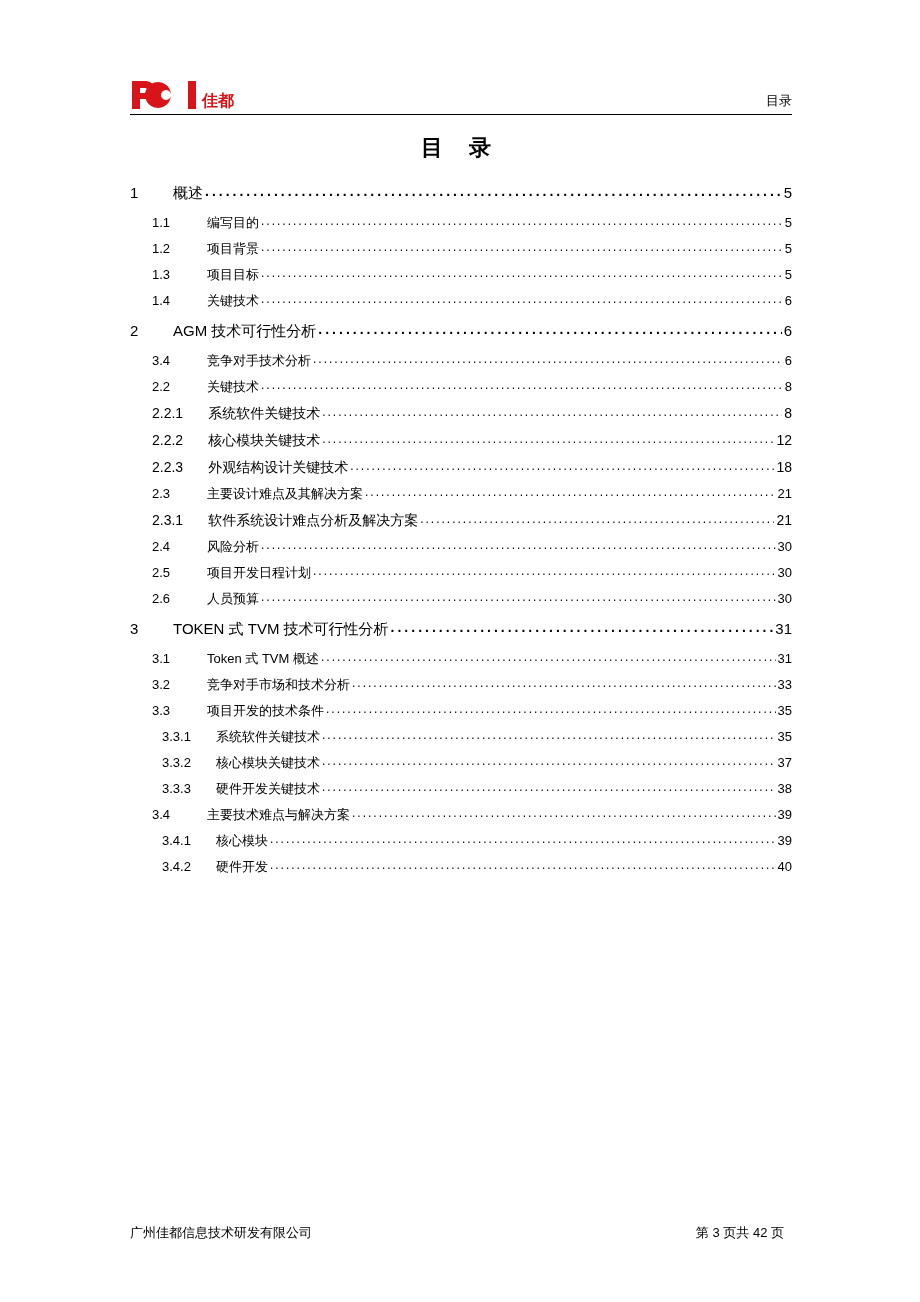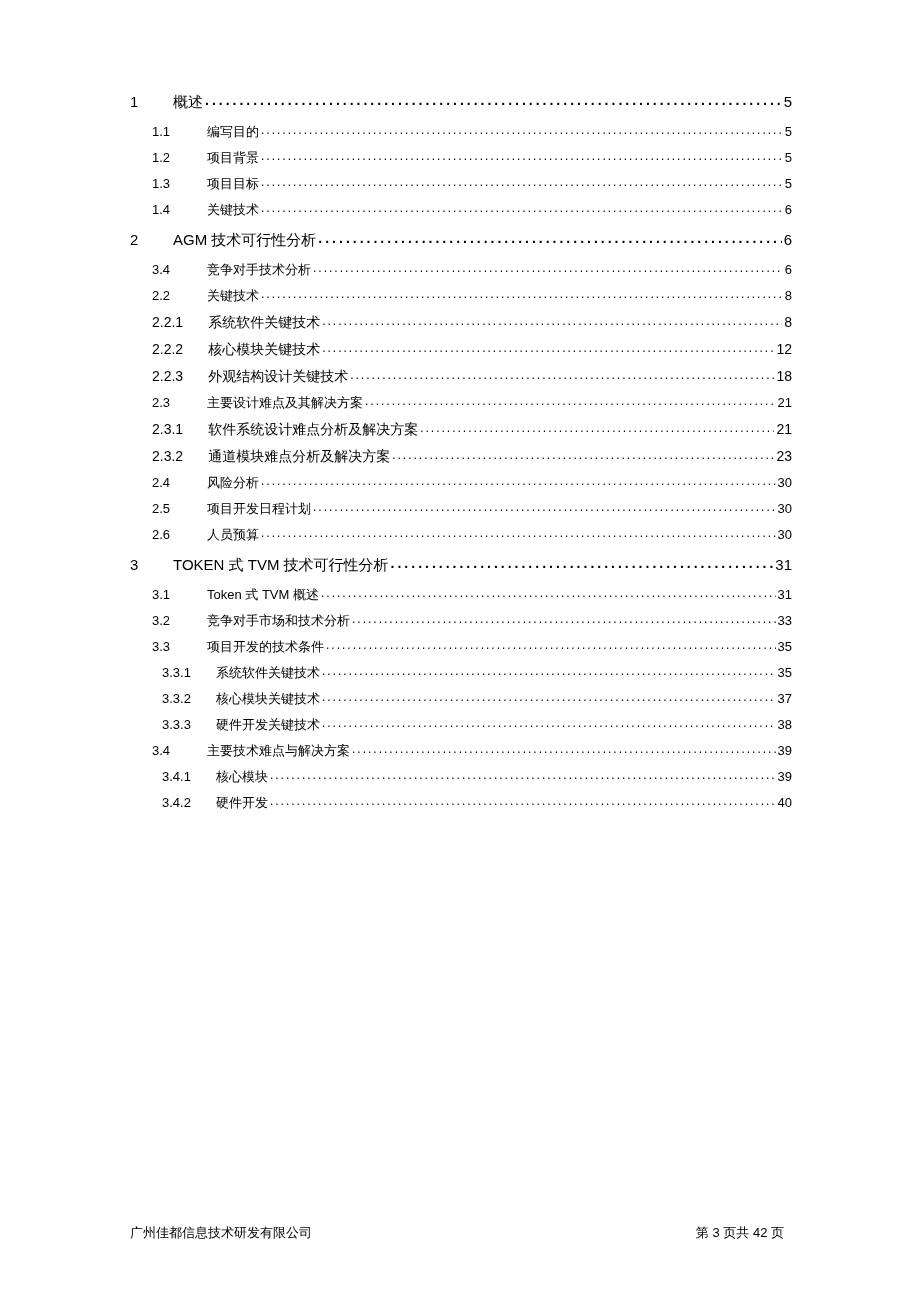--- a/index.html
+++ b/index.html
@@ -114,21 +114,40 @@
     display: flex;
     justify-content: space-between;
     font-size: 13px;
   }
 </style>
 </head>
 <body>
 
 <div class="page">
 
-
+  <div class="header-row">
+    <div class="logo">
+      <svg width="120" height="34" viewBox="0 0 120 34">
+        <g fill="#d8131a">
+
+          <path d="M2 3 h14 a9 9 0 0 1 0 18 h-6 v10 h-8 z M10 10 v5 h5 a2.5 2.5 0 0 0 0 -5 z"></path>
+
+          <path d="M43 17 a13 13 0 1 1 0 -0.01 z M43 17 a5 5 0 1 0 0 0.01 z" fill-rule="evenodd" transform="translate(-2,0)"></path>
+          <rect x="48" y="12" width="12" height="10" fill="#fff"></rect>
+
+          <rect x="58" y="3" width="8" height="28"></rect>
+
+          <text x="72" y="28" font-size="16" font-family="SimHei, Microsoft YaHei" fill="#d8131a" font-weight="bold">佳都</text>
+        </g>
+      </svg>
+    </div>
+    <div class="header-label">目录</div>
+  </div>
+
+  <h1 class="title">目 录</h1>
 
   <ul class="toc-list" id="toc-container">
       <li class="toc-row l1">
         <span class="toc-number">1</span>
         <span class="toc-text">概述</span>
         <span class="toc-leader"></span>
         <span class="toc-page">5</span>
       </li>
       <li class="toc-row l2">
         <span class="toc-number">1.1</span>
@@ -195,26 +214,20 @@
         <span class="toc-text">主要设计难点及其解决方案</span>
         <span class="toc-leader"></span>
         <span class="toc-page">21</span>
       </li>
       <li class="toc-row l3">
         <span class="toc-number">2.3.1</span>
         <span class="toc-text">软件系统设计难点分析及解决方案</span>
         <span class="toc-leader"></span>
         <span class="toc-page">21</span>
       </li>
-      <li class="toc-row l3">
-        <span class="toc-number">2.3.2</span>
-        <span class="toc-text">通道模块难点分析及解决方案</span>
-        <span class="toc-leader"></span>
-        <span class="toc-page">23</span>
-      </li>
       <li class="toc-row l2">
         <span class="toc-number">2.4</span>
         <span class="toc-text">风险分析</span>
         <span class="toc-leader"></span>
         <span class="toc-page">30</span>
       </li>
       <li class="toc-row l2">
         <span class="toc-number">2.5</span>
         <span class="toc-text">项目开发日程计划</span>
         <span class="toc-leader"></span>

